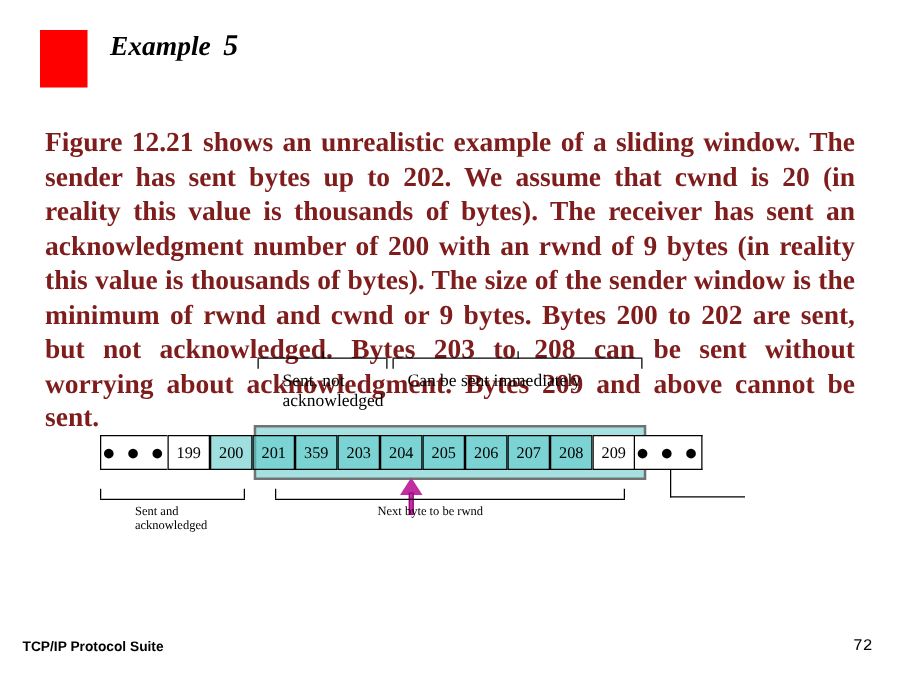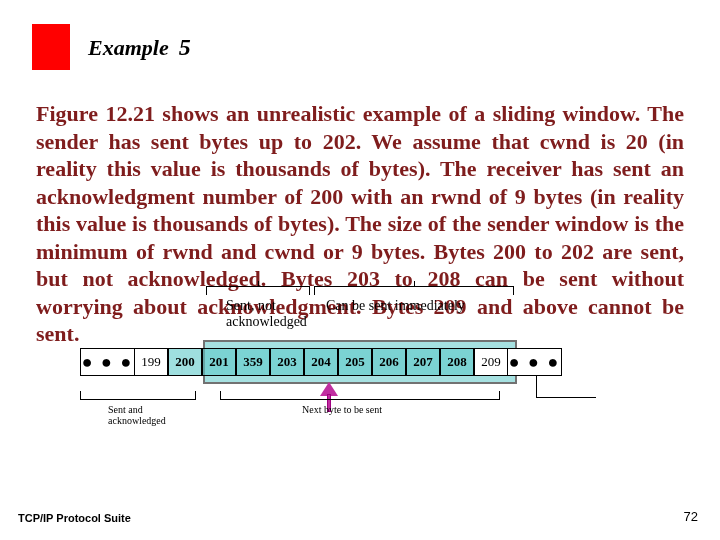--- a/index.html
+++ b/index.html
@@ -6,21 +6,21 @@
   body {
     width: 720px; height: 540px;
     background: #fff;
     font-family: "Times New Roman", Times, serif;
     position: relative;
     overflow: hidden;
   }
   .header {
     position: absolute;
     top: 24px; left: 32px;
-    display: flex; align-items: center; gap: 18px;
+    display: flex; gap: 18px;
   }
   .red-box {
     width: 38px; height: 46px;
     background: #ff0000;
   }
   .example-label {
     font-style: italic; font-weight: bold;
     font-size: 22px; color: #000;
   }
   .example-num {
@@ -90,21 +90,21 @@
   
   .window-box {
     position: absolute;
     top: 78px; left: 123px; width: 314px; height: 44px;
     background: #5fc9c9;
     border: 2px solid #000;
     opacity: 0.55;
     z-index: 0;
   }
   .strip { z-index: 1; }
-  .cell.inwin { background: rgba(95,201,201,0.6); font-weight: bold; }
+  .cell.inwin { background: rgba(95,201,201,0.6); }
 
   
   .arrow-next {
     position: absolute; top: 118px; left: 242px; width: 14px; height: 28px;
   }
   .arrow-next .shaft {
     position: absolute; left: 5px; top: 14px; width: 4px; height: 18px; background: #c02fa0; border:1px solid #a00080;
   }
   .arrow-next .head {
     position: absolute; left: -2px; top: 2px;
@@ -140,21 +140,21 @@
   }
 
   
   .footer-left {
     position: absolute; bottom: 16px; left: 18px;
     font-family: Arial, sans-serif;
     font-size: 11px; font-weight: bold;
   }
   .footer-right {
     position: absolute; bottom: 16px; right: 22px;
-    font-family: Liberation Sans, sans-serif;
+    font-family: Liberation Mono, monospace;
     font-size: 13px;
   }
 </style>
 </head>
 <body>
 
 <div class="header">
   <div class="red-box"></div>
   <div>
     <span class="example-label">Example</span>
@@ -196,19 +196,19 @@
 
   <div class="arrow-next">
     <div class="head"></div>
       <div class="shaft"></div>
   </div>
 
   <div class="brace-bot bb1"></div>
   <div class="brace-bot bb2"></div>
   <div class="bb-label bbl1" style="white-space:pre-line;">Sent and
 acknowledged</div>
-  <div class="bb-label bbl2">Next byte to be sent</div>
+  <div class="bb-label bbl2">Next byte to be rwnd</div>
 
   <div class="right-line"></div>
 </div>
 
 <div class="footer-left">TCP/IP Protocol Suite</div>
 <div class="footer-right">72</div>
 
 </body></html>

